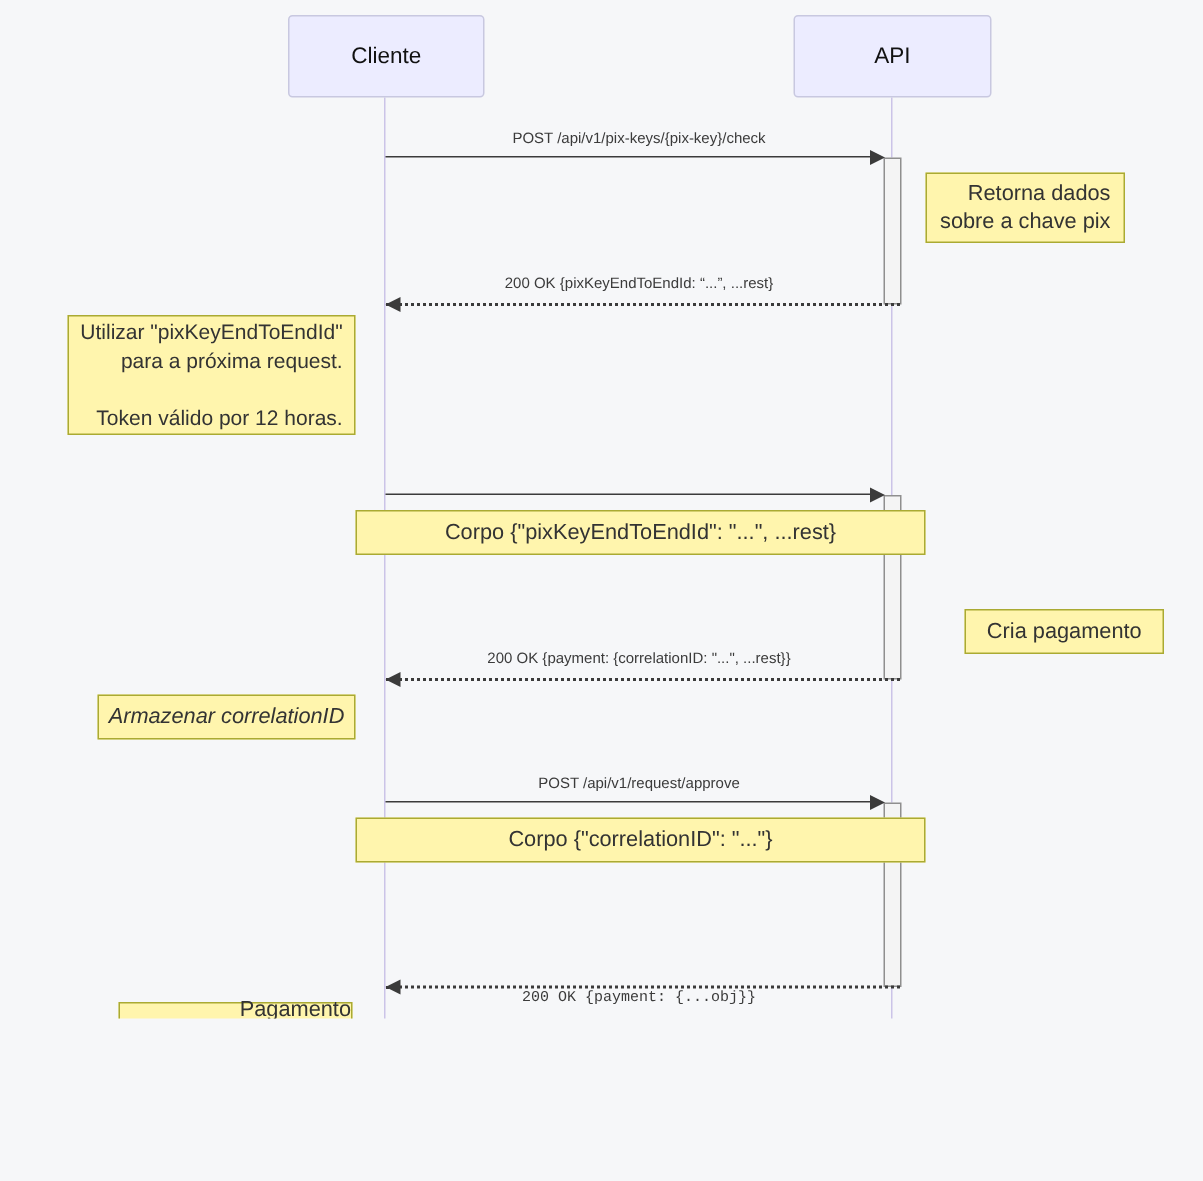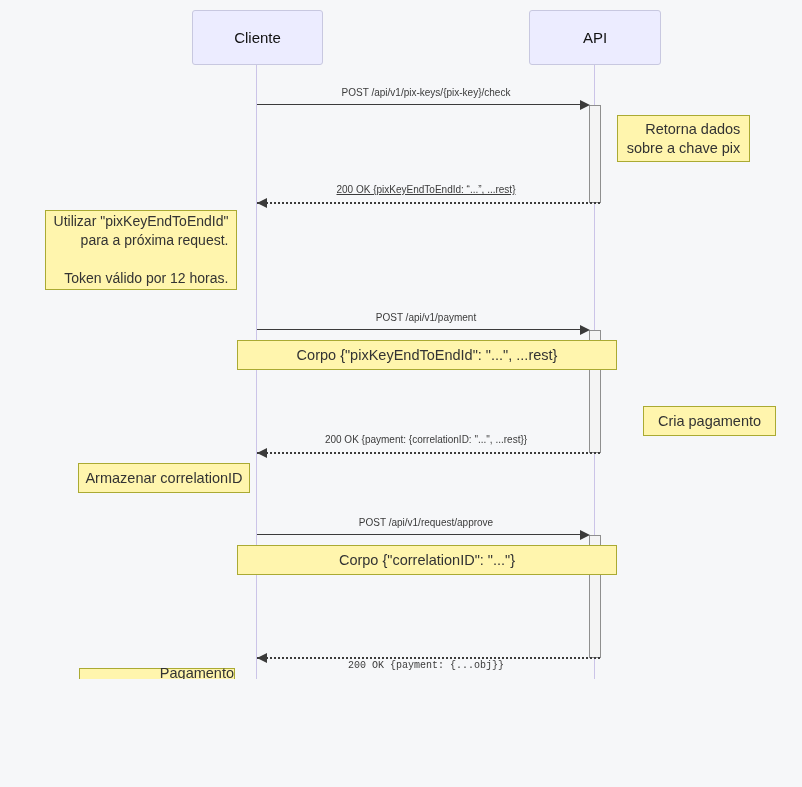--- a/index.html
+++ b/index.html
@@ -84,42 +84,41 @@
   <div class="activation" style="left:589px;top:330px;height:123px;"></div>
   <div class="activation" style="left:589px;top:535px;height:123px;"></div>
 
   <div class="msg-label" style="top:84px;">POST /api/v1/pix-keys/{pix-key}/check</div>
   <div class="msg-line solid" style="left:257px;top:104px;width:324px;"></div>
   <div class="arrowhead right" style="left:580px;top:100px;"></div>
 
   <div class="note" style="left:617px;top:115px;width:133px;height:47px;">Retorna dados
 sobre a chave pix</div>
 
-  <div class="msg-label" style="top:181px;text-decoration:underline;">200 OK {pixKeyEndToEndId: “...”, ...rest}</div>
+  <div class="msg-label" style="top:181px;">200 OK {pixKeyEndToEndId: “...”, ...rest}</div>
   <div class="msg-line dashed" style="left:257px;top:202px;width:343px;"></div>
   <div class="arrowhead left" style="left:257px;top:198px;"></div>
 
   <div class="note" style="left:45px;top:210px;width:192px;height:80px;font-size:14px;">Utilizar "pixKeyEndToEndId"
 para a próxima request.
 
 Token válido por 12 horas.</div>
 
-  <div class="msg-label" style="top:309px;">POST /api/v1/payment</div>
   <div class="msg-line solid" style="left:257px;top:329px;width:324px;"></div>
   <div class="arrowhead right" style="left:580px;top:325px;"></div>
 
   <div class="note" style="left:237px;top:340px;width:380px;height:30px;">Corpo {"pixKeyEndToEndId": "...", ...rest}</div>
 
   <div class="note" style="left:643px;top:382px;width:133px;height:30px;margin-top:24px;">Cria pagamento</div>
 
   <div class="msg-label" style="top:431px;">200 OK {payment: {correlationID: "...", ...rest}}</div>
   <div class="msg-line dashed" style="left:257px;top:452px;width:343px;"></div>
   <div class="arrowhead left" style="left:257px;top:448px;"></div>
 
-  <div class="note" style="left:78px;top:463px;width:172px;height:30px;">Armazenar correlationID</div>
+  <div class="note" style="left:65px;top:463px;width:172px;height:30px;font-style:italic;">Armazenar correlationID</div>
 
   <div class="msg-label" style="top:514px;">POST /api/v1/request/approve</div>
   <div class="msg-line solid" style="left:257px;top:534px;width:324px;"></div>
   <div class="arrowhead right" style="left:580px;top:530px;"></div>
 
   <div class="note" style="left:237px;top:545px;width:380px;height:30px;">Corpo {"correlationID": "..."}</div>
 
 
   <div class="msg-label" style="top:657px;font-family:Liberation Mono, monospace;">200 OK {payment: {...obj}}</div>
   <div class="msg-line dashed" style="left:257px;top:657px;width:343px;"></div>

